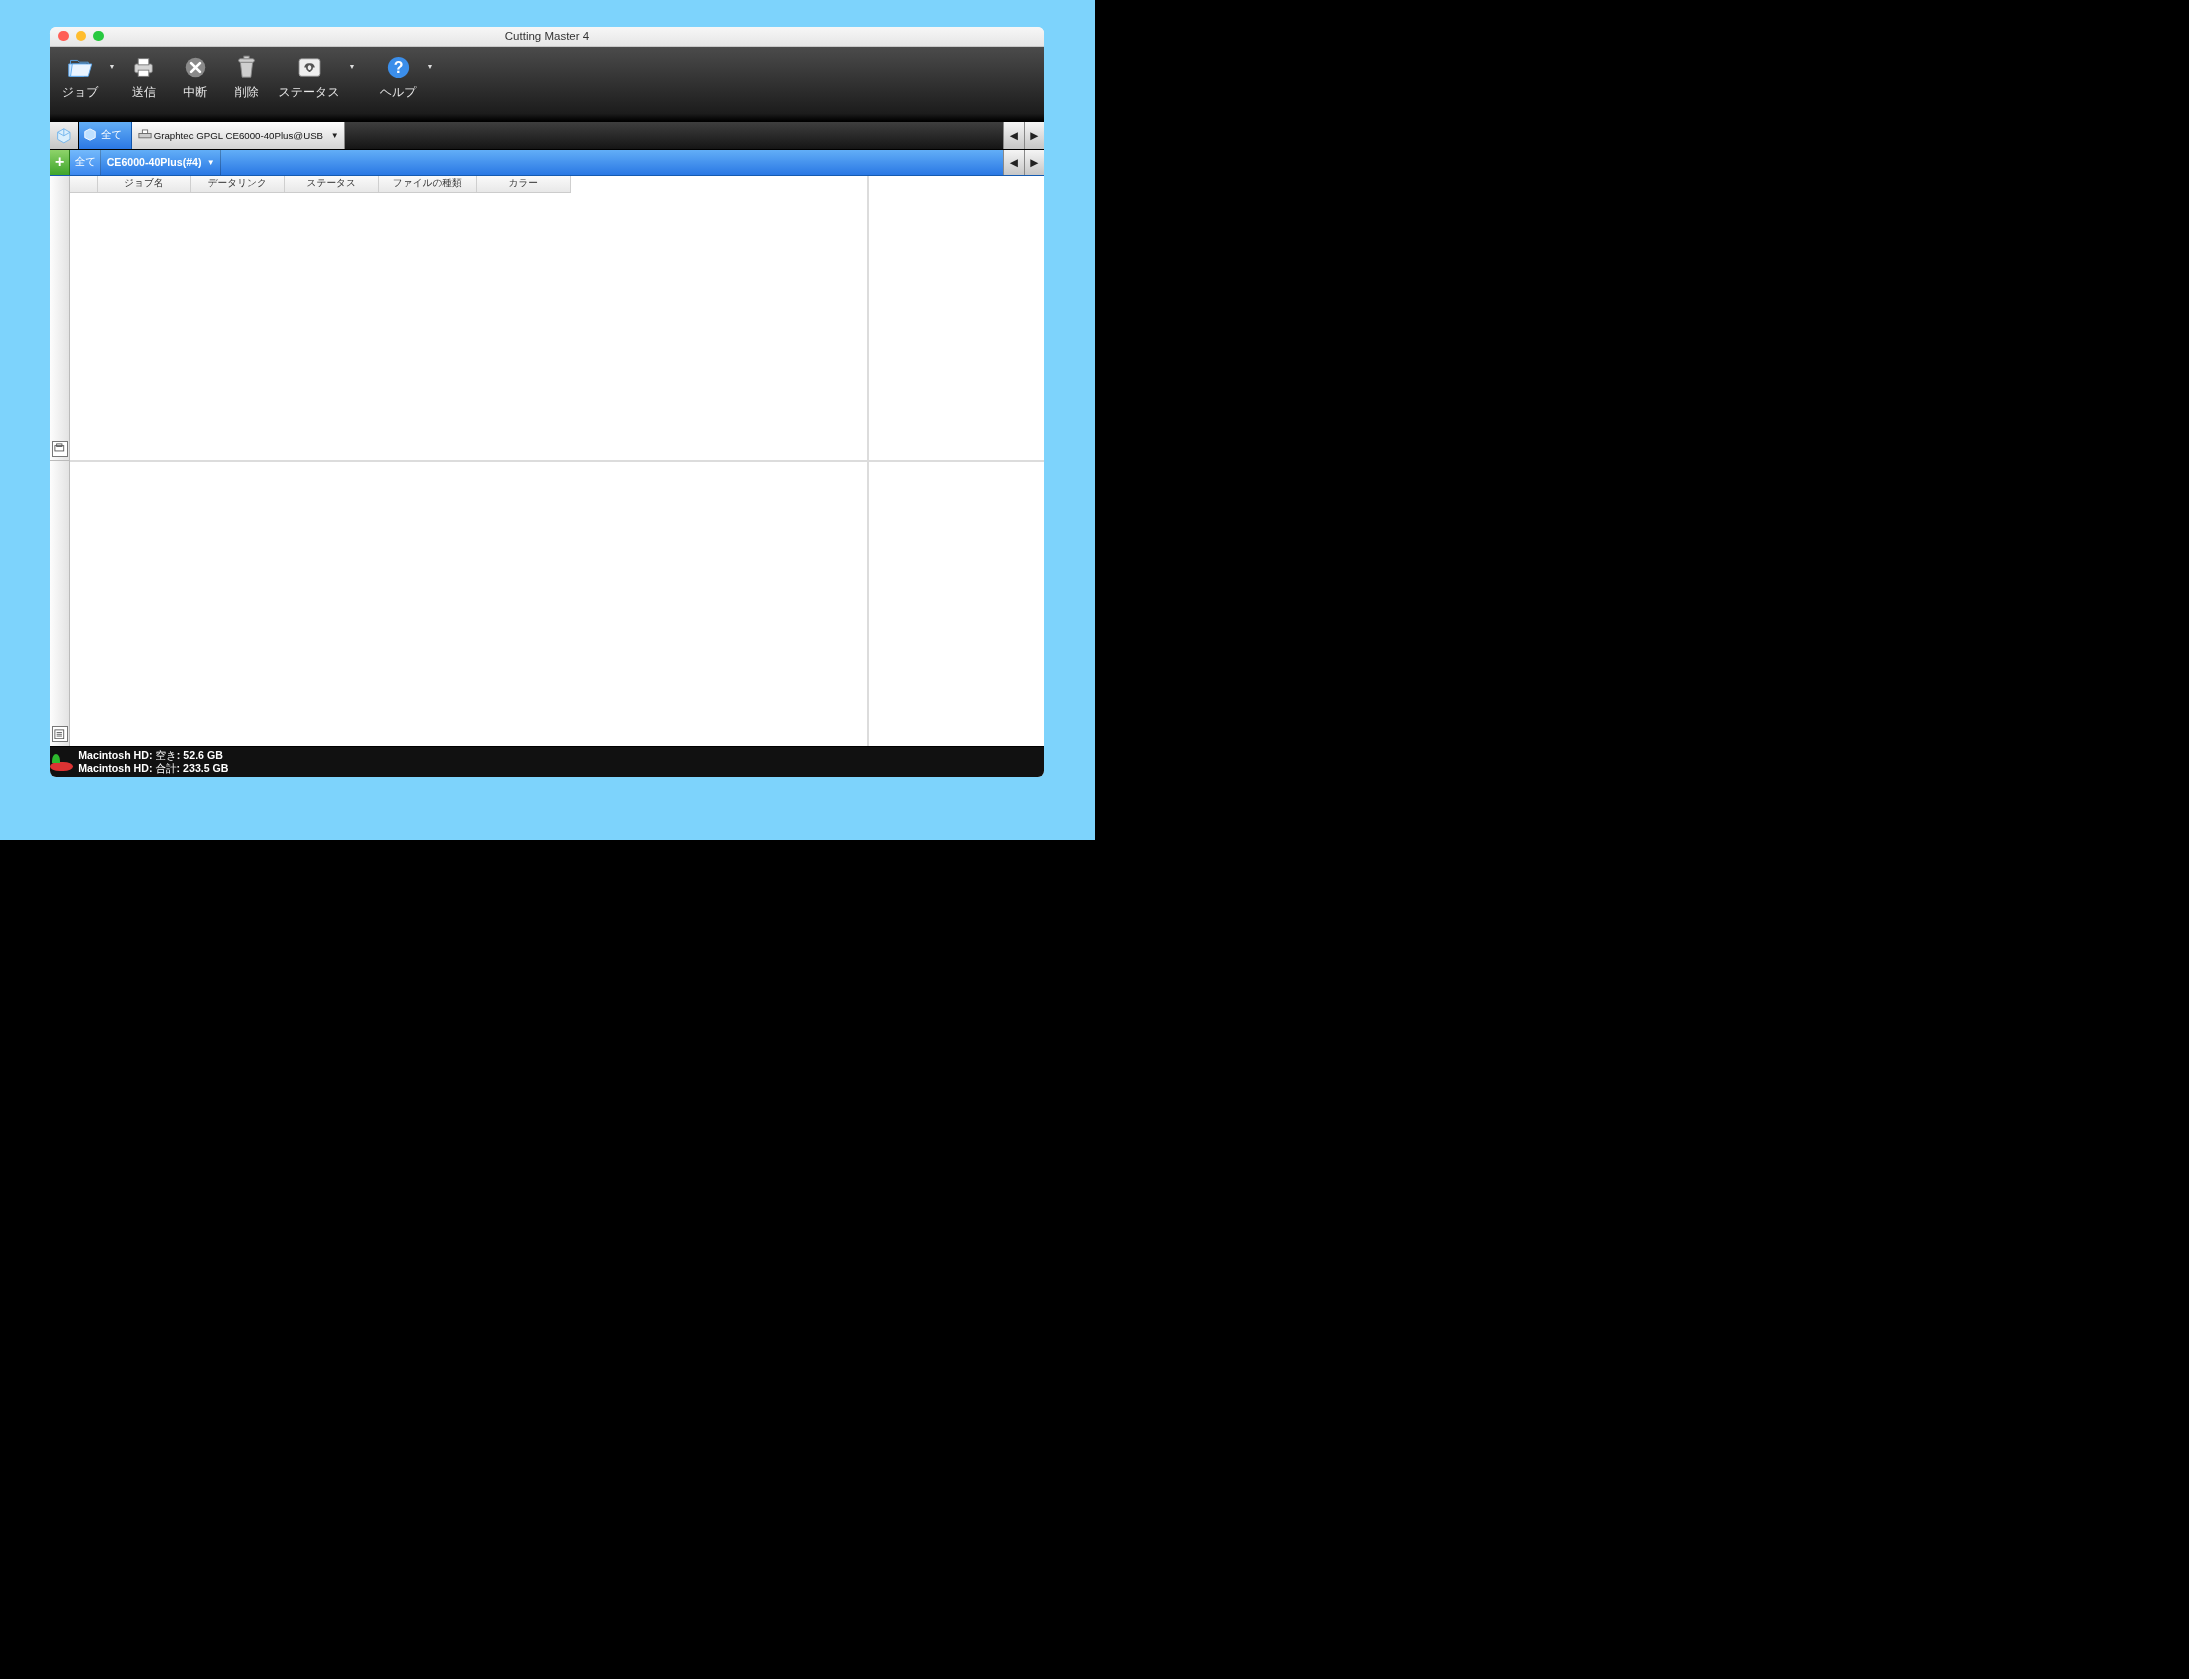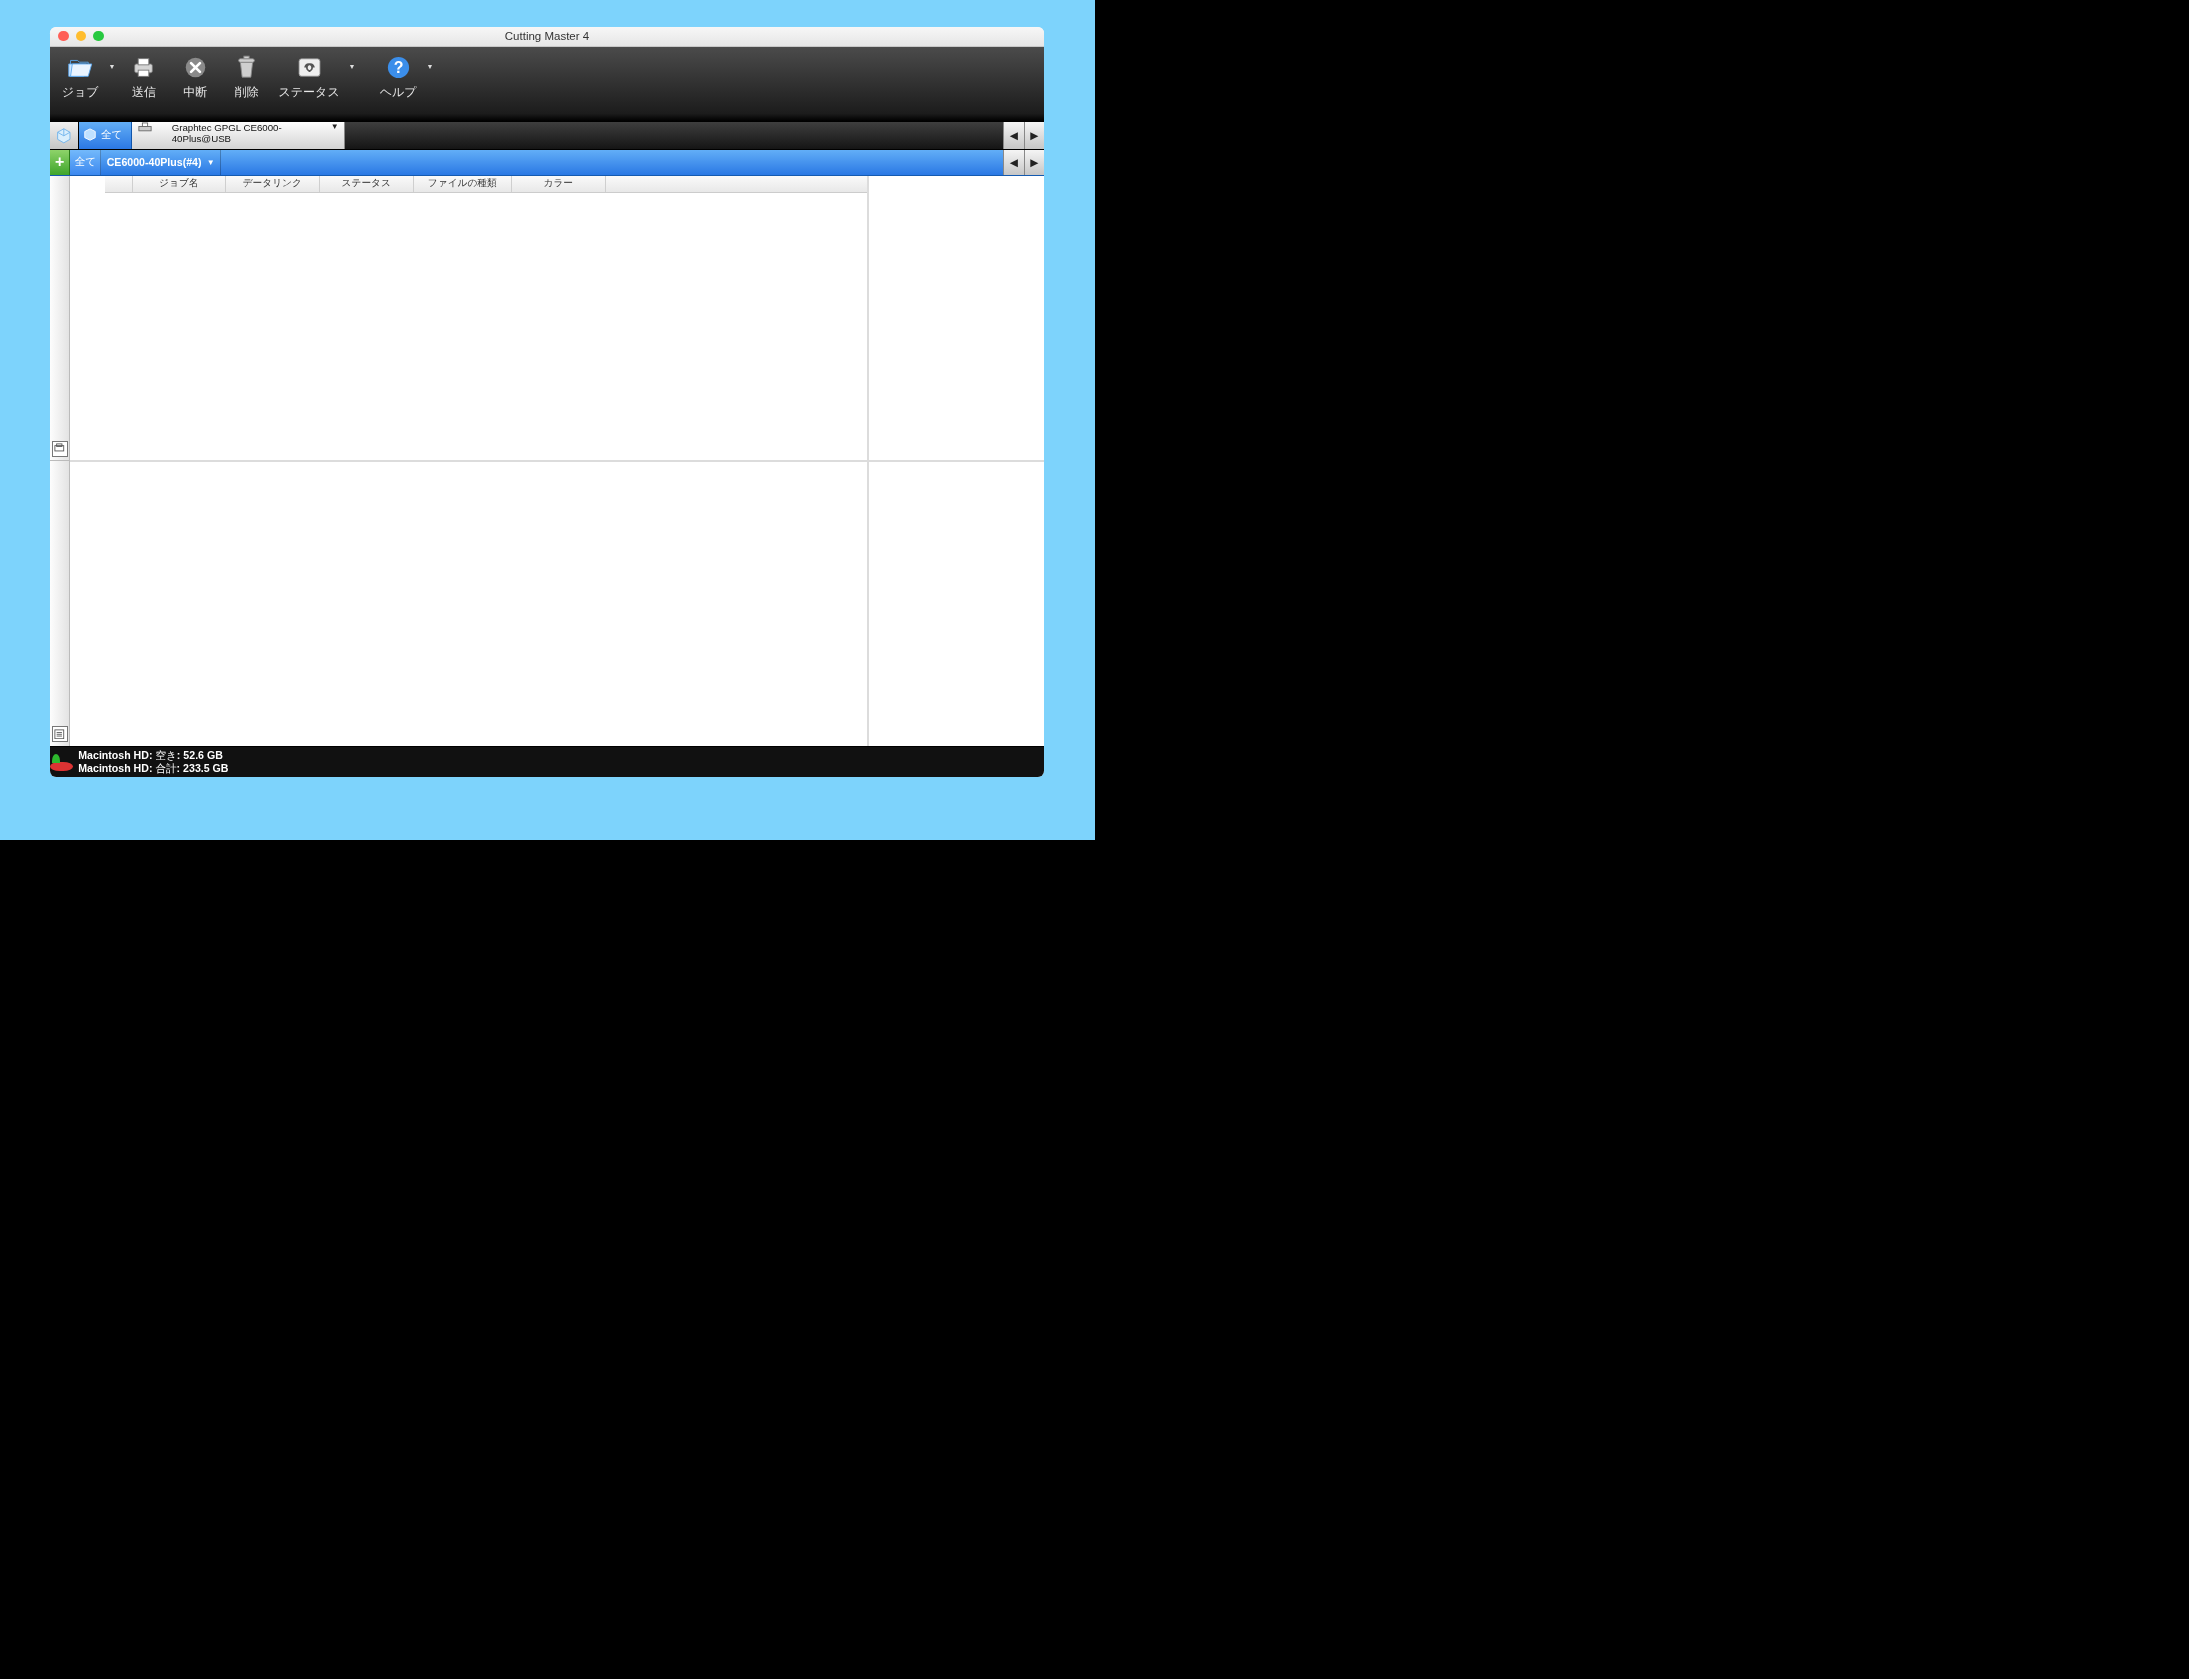--- a/index.html
+++ b/index.html
@@ -17,42 +17,42 @@
   .toolbar{height:69px;background:linear-gradient(#4b4b4b ,#1c1c1c 90%,#000);display:flex;align-items:flex-start;padding:5.3px 5.3px 0 5.3px;gap:1.8px;border-bottom:0.9px solid #000;}
   .tbtn{display:flex;flex-direction:column;align-items:center;min-width:39px;padding:1.8px 5.3px;cursor:default;}
   .tbtn .ic{width:26.5px;height:26.5px;display:flex;align-items:center;justify-content:center;}
   .tbtn .lbl{font-size:12px;color:#e8e8e8;margin-top:3.5px;white-space:nowrap;}
   .drop{display:flex;align-items:center;justify-content:center;width:10.6px;color:#ddd;font-size:7px;margin-top:10.6px;cursor:default;}
   
   .devrow{height:26.5px;background:linear-gradient(#3f3f3f,#181818);display:flex;align-items:stretch;border-bottom:0.9px solid #000;}
   .sqbtn{width:28px;display:flex;align-items:center;justify-content:center;border-right:0.9px solid #000;background:linear-gradient(#f0f0f0,#c5c5c5);}
   .alltab{width:48px;background:linear-gradient(#63aef5,#2b78e4);color:#fff;display:flex;align-items:center;gap:3.5px;font-size:10.6px;padding-left:4.4px;border-right:0.9px solid #1155aa;}
   .alltab .ic{width:14px;height:14px;}
-  .devdrop{flex:0 0 201px;background:linear-gradient(#fdfdfd,#d3d3d3);display:flex;padding:0 5.3px;gap:20px;border-right:0.9px solid #888;font-size:9.7px;font-weight:500;color:#111;}
+  .devdrop{flex:0 0 201px;background:linear-gradient(#fdfdfd,#d3d3d3);display:flex;align-items:center;padding:0 5.3px;gap:2px;border-right:0.9px solid #888;font-size:9.7px;font-weight:500;color:#111;}
   .devdrop .tri{margin-left:auto;font-size:8px;color:#222;}
   .darkstretch{flex:1;background:linear-gradient(#3e3e3e,#151515);}
   .navbtn{width:19.4px;background:linear-gradient(#f5f5f5,#c6c6c6);display:flex;align-items:center;justify-content:center;border-left:0.9px solid #888;font-size:10.6px;color:#222;}
   
   .qrow{height:25px;background:linear-gradient(#62aef7,#2a78e4);display:flex;align-items:stretch;color:#fff;border-bottom:0.9px solid #145ab0;}
   .addbtn{width:19.4px;background:linear-gradient(#8ed36a,#3fa52b);display:flex;align-items:center;justify-content:center;font-size:16px;font-weight:bold;color:#fff;border-right:0.9px solid #2a7a18;}
   .alltab2{width:30px;display:flex;align-items:center;justify-content:center;font-size:10.6px;border-right:0.9px solid rgba(0,0,0,.25);background:linear-gradient(#73b9fb,#3c88ef);}
   .qdrop{flex:0 0 108px;display:flex;align-items:center;padding:0 5.3px;font-size:10.6px;font-weight:600;color:#fff;border-right:0.9px solid rgba(0,0,0,.25);}
   .qdrop .tri{margin-left:auto;font-size:8px;}
   .qstretch{flex:1;}
   
   .main{flex:1;display:flex;background:#eee;min-height:0;}
   .sidebar{width:19.4px;background:linear-gradient(90deg,#fdfdfd,#e3e3e3);border-right:0.9px solid #bbb;display:flex;flex-direction:column;}
   .sidehalf{flex:1;display:flex;flex-direction:column;justify-content:flex-end;align-items:center;padding-bottom:3.5px;}
   .sidehalf + .sidehalf{border-top:0.9px solid #bbb;}
   .vtext{writing-mode:vertical-rl;font-size:8.8px;color:#888;margin-bottom:5.3px;}
   .sideic{width:14px;height:14px;border:0.9px solid #777;background:#fff;display:flex;align-items:center;justify-content:center;font-size:8.8px;color:#555;}
   .panes{flex:1;display:flex;flex-direction:column;min-width:0;}
   .pane{flex:1;display:flex;min-height:0;}
   .pane + .pane{border-top:2.6px solid #dcdcdc;}
-  .listarea{flex:1;background:#fff;min-width:0;display:flex;flex-direction:column;padding-left:35px;}
+  .listarea{flex:1;background:#fff;min-width:0;display:flex;flex-direction:row;}
   .preview{width:175px;background:#fff;border-left:2.6px solid #dcdcdc;}
   
   .thead{height:16px;background:linear-gradient(#fafafa,#e8e8e8);display:flex;border-bottom:0.9px solid #ccc;font-size:9.7px;color:#333;}
   .th{border-right:0.9px solid #cfcfcf;display:flex;align-items:center;justify-content:center;padding:0 3.5px;white-space:nowrap;}
   .th.grab{width:19.4px;}
   .tbody{flex:1;background:#fff;}
   
   .status{height:30px;background:#111;color:#fff;display:flex;align-items:center;padding:0 0;gap:5.3px;font-size:10.6px;border-top:0.9px solid #000;}
   .disk{width:23px;height:19.4px;position:relative;}
   .disk::before{content:"";position:absolute;left:0;bottom:0;width:23px;height:8.8px;border-radius:50% / 60%;background:#d33;}

